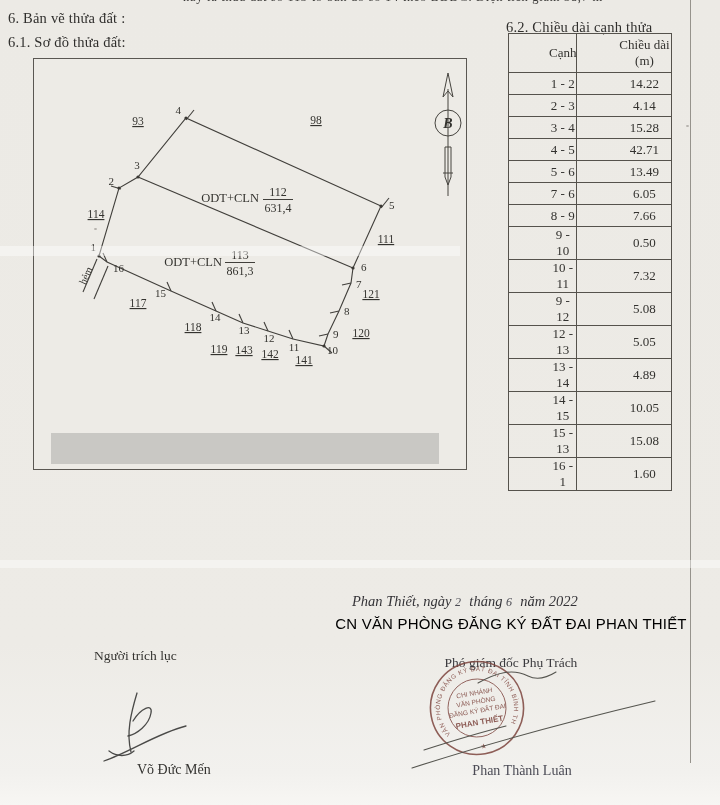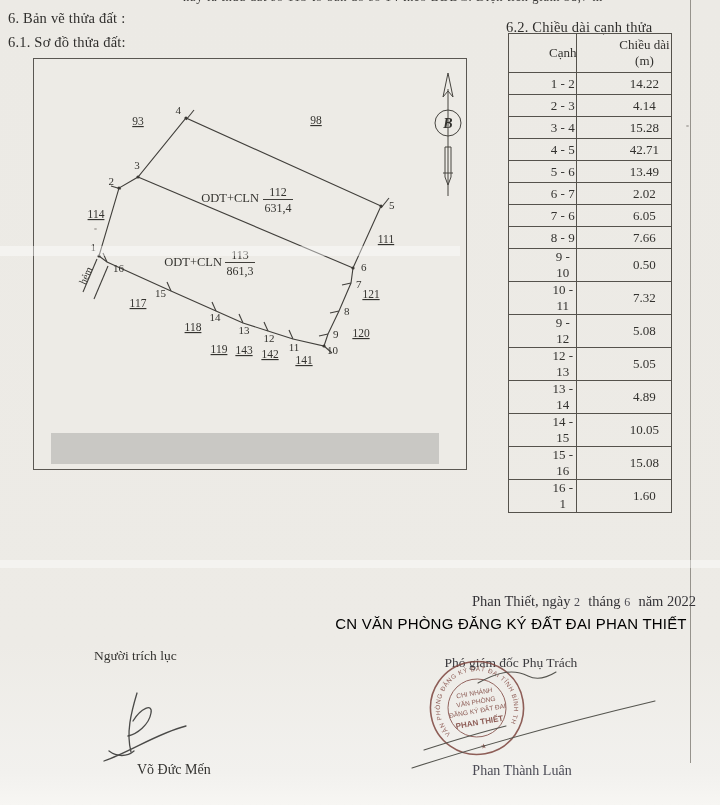--- a/index.html
+++ b/index.html
@@ -38,22 +38,22 @@
     border:1px solid #55524c;
     text-align:center; vertical-align:middle;
     font-weight:normal;
     padding-left:40px;
   }
   .edge-table th { width:55px; height:39px; font-size:13px; }
   .edge-table th + th { width:95px; }
   .edge-table td { height:22px; }
   
   .date-line {
-    left:360px; top:593px; width:336px; text-align:right;
-    font-size:14.5px; color:#343337; white-space:nowrap;
+    left:352px; top:593px; width:336px; text-align:left;
+    font-style:italic; font-size:14.5px; color:#343337; white-space:nowrap;
   }
   .date-line .hand { font-size:12px; color:#4a4a52; letter-spacing:1px; }
   .office-line {
     left:328px; top:615px; width:366px; text-align:center;
     font-family:"Liberation Sans", sans-serif;
     font-size:15px; color:#000000; letter-spacing:0.2px; white-space:nowrap;
   }
   .deputy-line {
     left:328px; top:639px; width:366px; text-align:center;
     font-size:13.5px; color:#3b3a3e;margin-top:16px;
@@ -203,24 +203,20 @@
       </tr>
     <tr>
         <td>4 - 5</td>
         <td>42.71</td>
       </tr>
     <tr>
         <td>5 - 6</td>
         <td>13.49</td>
       </tr>
     <tr>
-        <td>6 - 7</td>
-        <td>2.02</td>
-      </tr>
-    <tr>
         <td>7 - 6</td>
         <td>6.05</td>
       </tr>
     <tr>
         <td>8 - 9</td>
         <td>7.66</td>
       </tr>
     <tr>
         <td>9 - 10</td>
         <td>0.50</td>
@@ -239,21 +235,21 @@
       </tr>
     <tr>
         <td>13 - 14</td>
         <td>4.89</td>
       </tr>
     <tr>
         <td>14 - 15</td>
         <td>10.05</td>
       </tr>
     <tr>
-        <td>15 - 16</td>
+        <td>15 - 13</td>
         <td>15.08</td>
       </tr>
     <tr>
         <td>16 - 1</td>
         <td>1.60</td>
       </tr>
   </tbody>
 </table>
 
 <div class="abs date-line">

